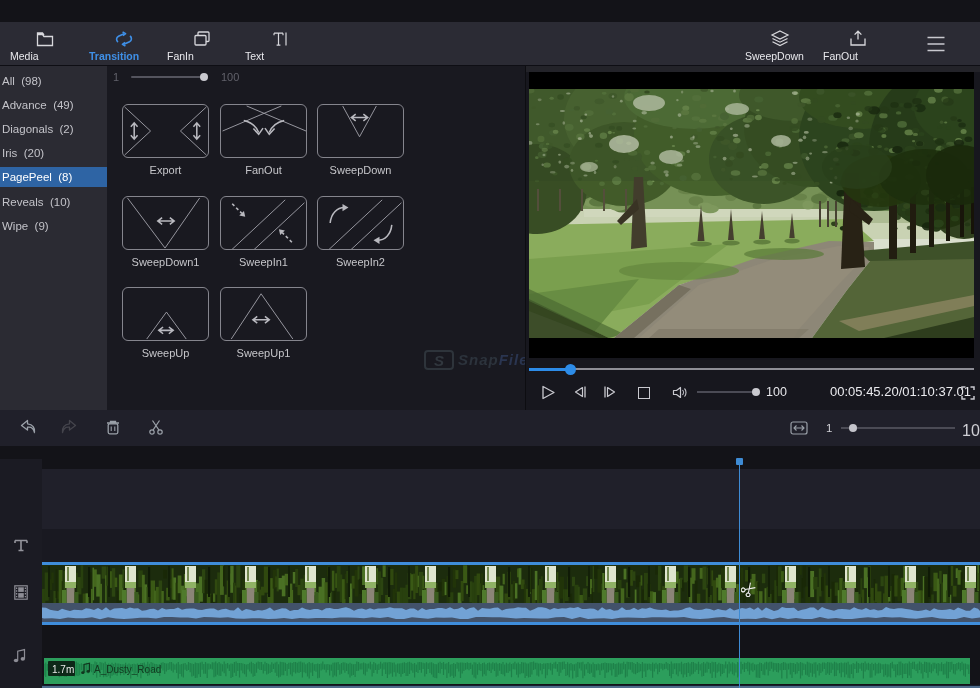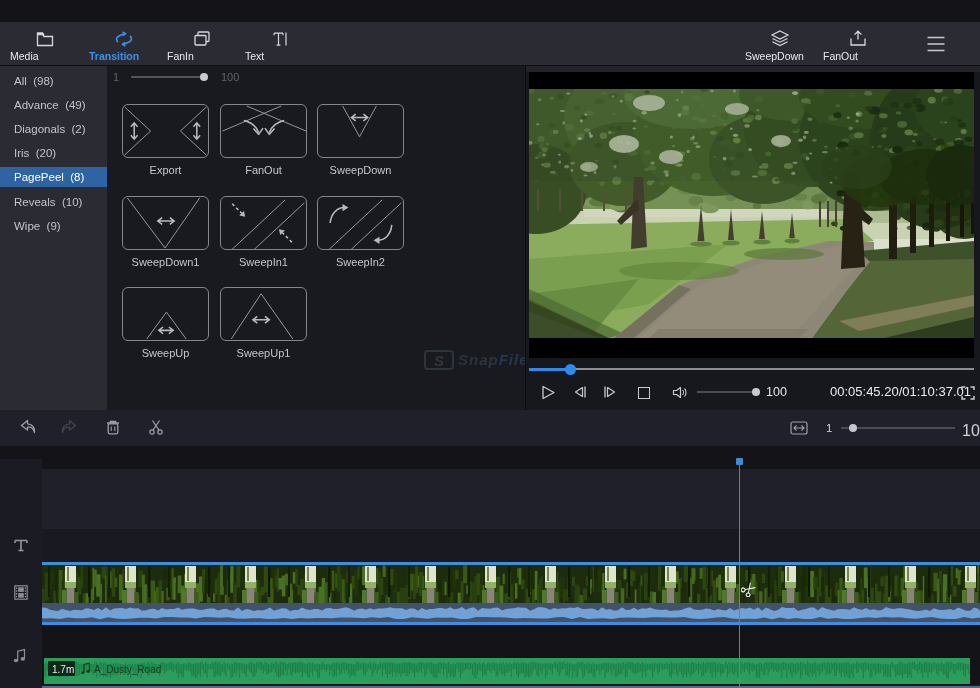--- a/index.html
+++ b/index.html
@@ -8,21 +8,21 @@
 #titlebar{left:0;top:0;width:980px;height:22px;background:#16161d;border-top:1px solid #0b0b10}
 #logo{left:8px;top:3px;width:16px;height:16px;border-radius:5px;background:linear-gradient(135deg,#f0506a,#d42a44)}
 #logo:after{content:"";position:absolute;left:5px;top:3px;border-left:7px solid #fff;border-top:4.5px solid transparent;border-bottom:4.5px solid transparent}
 #apptitle{left:32px;top:4px;font-size:11.5px;font-weight:bold;color:#e4e4ea;letter-spacing:.1px}
 #toolbar{left:0;top:22px;width:980px;height:44px;background:#2b2b34;border-bottom:1px solid #0e0e14}
 .tab{top:26px;width:70px;height:38px;}
 .tab .ticon{height:21px;display:flex;align-items:center;justify-content:center}
 .tab .tlabel{font-size:10.5px;color:#e8e8ec;margin-top:1px}
 .tab.active .tlabel{color:#3f90e8;font-weight:bold}
 #sidebar{left:0;top:66px;width:107px;height:344px;background:#2b2b33}
-.srow{left:0;width:107px;height:24px;line-height:24px;padding-left:14px;font-size:11.5px;color:#c3c3c9}
+.srow{left:0;width:107px;height:24px;line-height:24px;padding-left:2px;font-size:11.5px;color:#c3c3c9}
 .srow.sel{background:#2e64a4;color:#fff}
 #panel{left:107px;top:66px;width:418px;height:344px;background:#191920}
 .tile{border:1px solid #85858d;border-radius:6px;width:87px;height:54px}
 .tlab{width:89px;text-align:center;font-size:11px;color:#c6c6ca}
 #preview{left:525px;top:66px;width:455px;height:344px;background:#17171e;border-left:1px solid #0d0d11}
 #vbox{left:529px;top:72px;width:445px;height:286px;background:#000}
 #photo{left:529px;top:89px;width:445px;height:249px}
 #etb{left:0;top:410px;width:980px;height:36px;background:#20202a}
 #gutter{left:0;top:459px;width:42px;height:229px;background:#1b1b23}
 #band1{left:42px;top:469px;width:938px;height:60px;background:#20202a}

